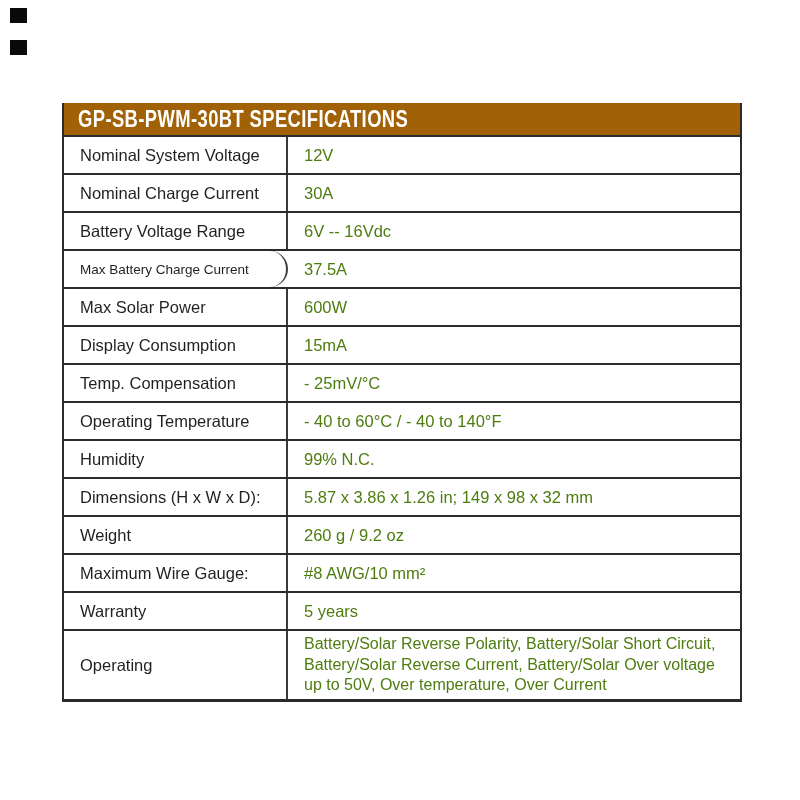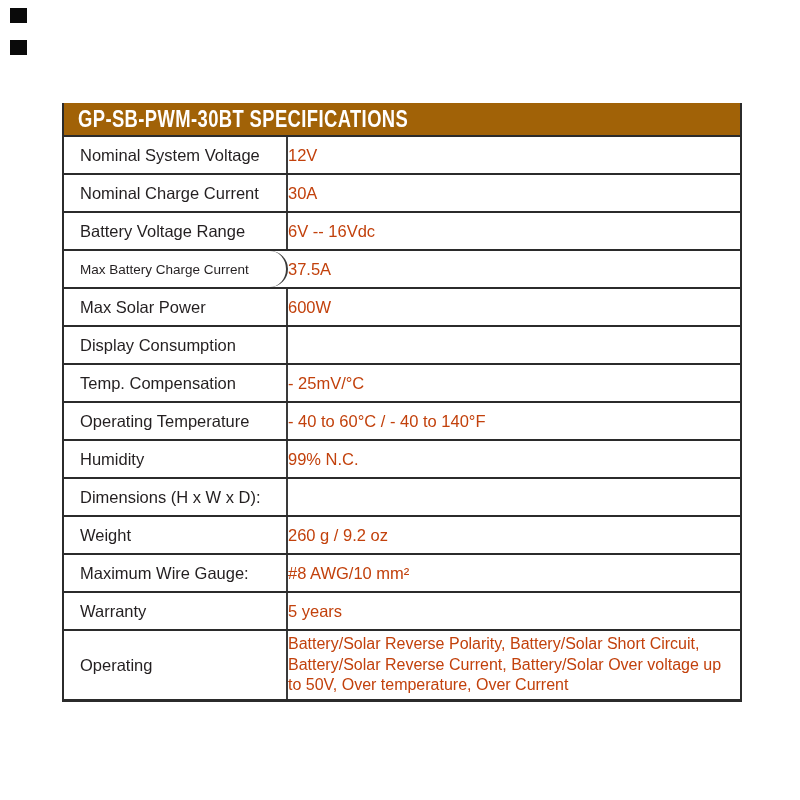--- a/index.html
+++ b/index.html
@@ -76,24 +76,24 @@
     overflow: hidden;
   }
   .label-cell.small-label {
     font-size: 13.5px;
     border-radius: 18px;
   }
   .value-cell {
     flex: 1;
     display: flex;
     align-items: center;
-    padding-left: 0;
+    padding-left: 16px;
     padding-right: 4px;
     font-size: 16.5px;
-    color: #c2410c;
+    color: #4d7c0f;
   }
   .row.tall .value-cell {
     font-size: 16px;
     line-height: 1.3;
     padding-top: 2px;
     padding-bottom: 2px;
     border-radius: 6px;
   }
 </style>
 </head>
@@ -130,39 +130,41 @@
       <div class="value-cell">37.5A</div>
     </div>
 
     <div class="row">
       <div class="label-cell">Max Solar Power</div>
       <div class="value-cell">600W</div>
     </div>
 
     <div class="row">
       <div class="label-cell">Display Consumption</div>
+      <div class="value-cell">15mA</div>
     </div>
 
     <div class="row">
       <div class="label-cell">Temp. Compensation</div>
       <div class="value-cell">- 25mV/°C</div>
     </div>
 
     <div class="row">
       <div class="label-cell">Operating Temperature</div>
       <div class="value-cell">- 40 to 60°C / - 40 to 140°F</div>
     </div>
 
     <div class="row">
       <div class="label-cell">Humidity</div>
       <div class="value-cell">99% N.C.</div>
     </div>
 
     <div class="row">
       <div class="label-cell">Dimensions (H x W x D):</div>
+      <div class="value-cell">5.87 x 3.86 x 1.26 in; 149 x 98 x 32 mm</div>
     </div>
 
     <div class="row">
       <div class="label-cell">Weight</div>
       <div class="value-cell">260 g / 9.2 oz</div>
     </div>
 
     <div class="row">
       <div class="label-cell">Maximum Wire Gauge:</div>
       <div class="value-cell">#8 AWG/10 mm²</div>

